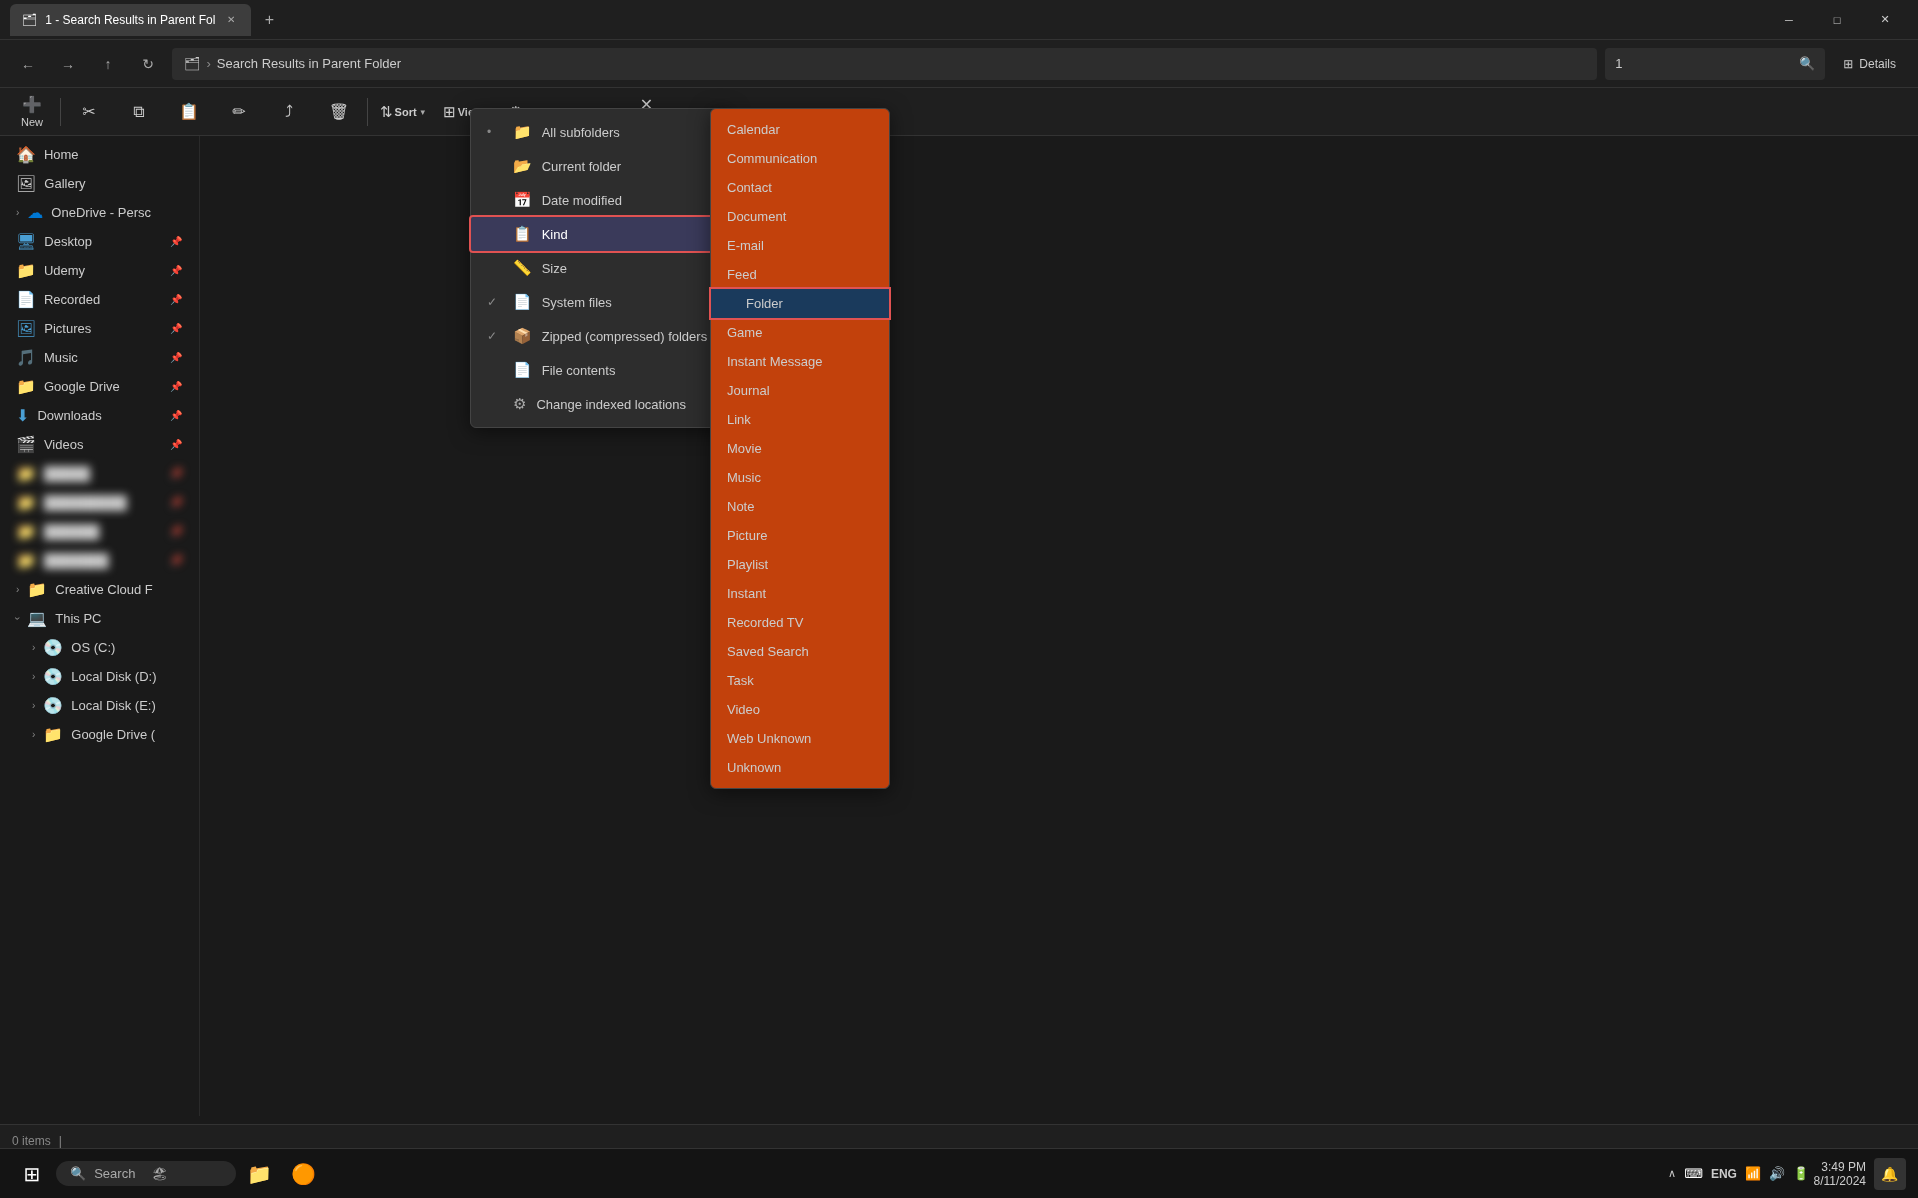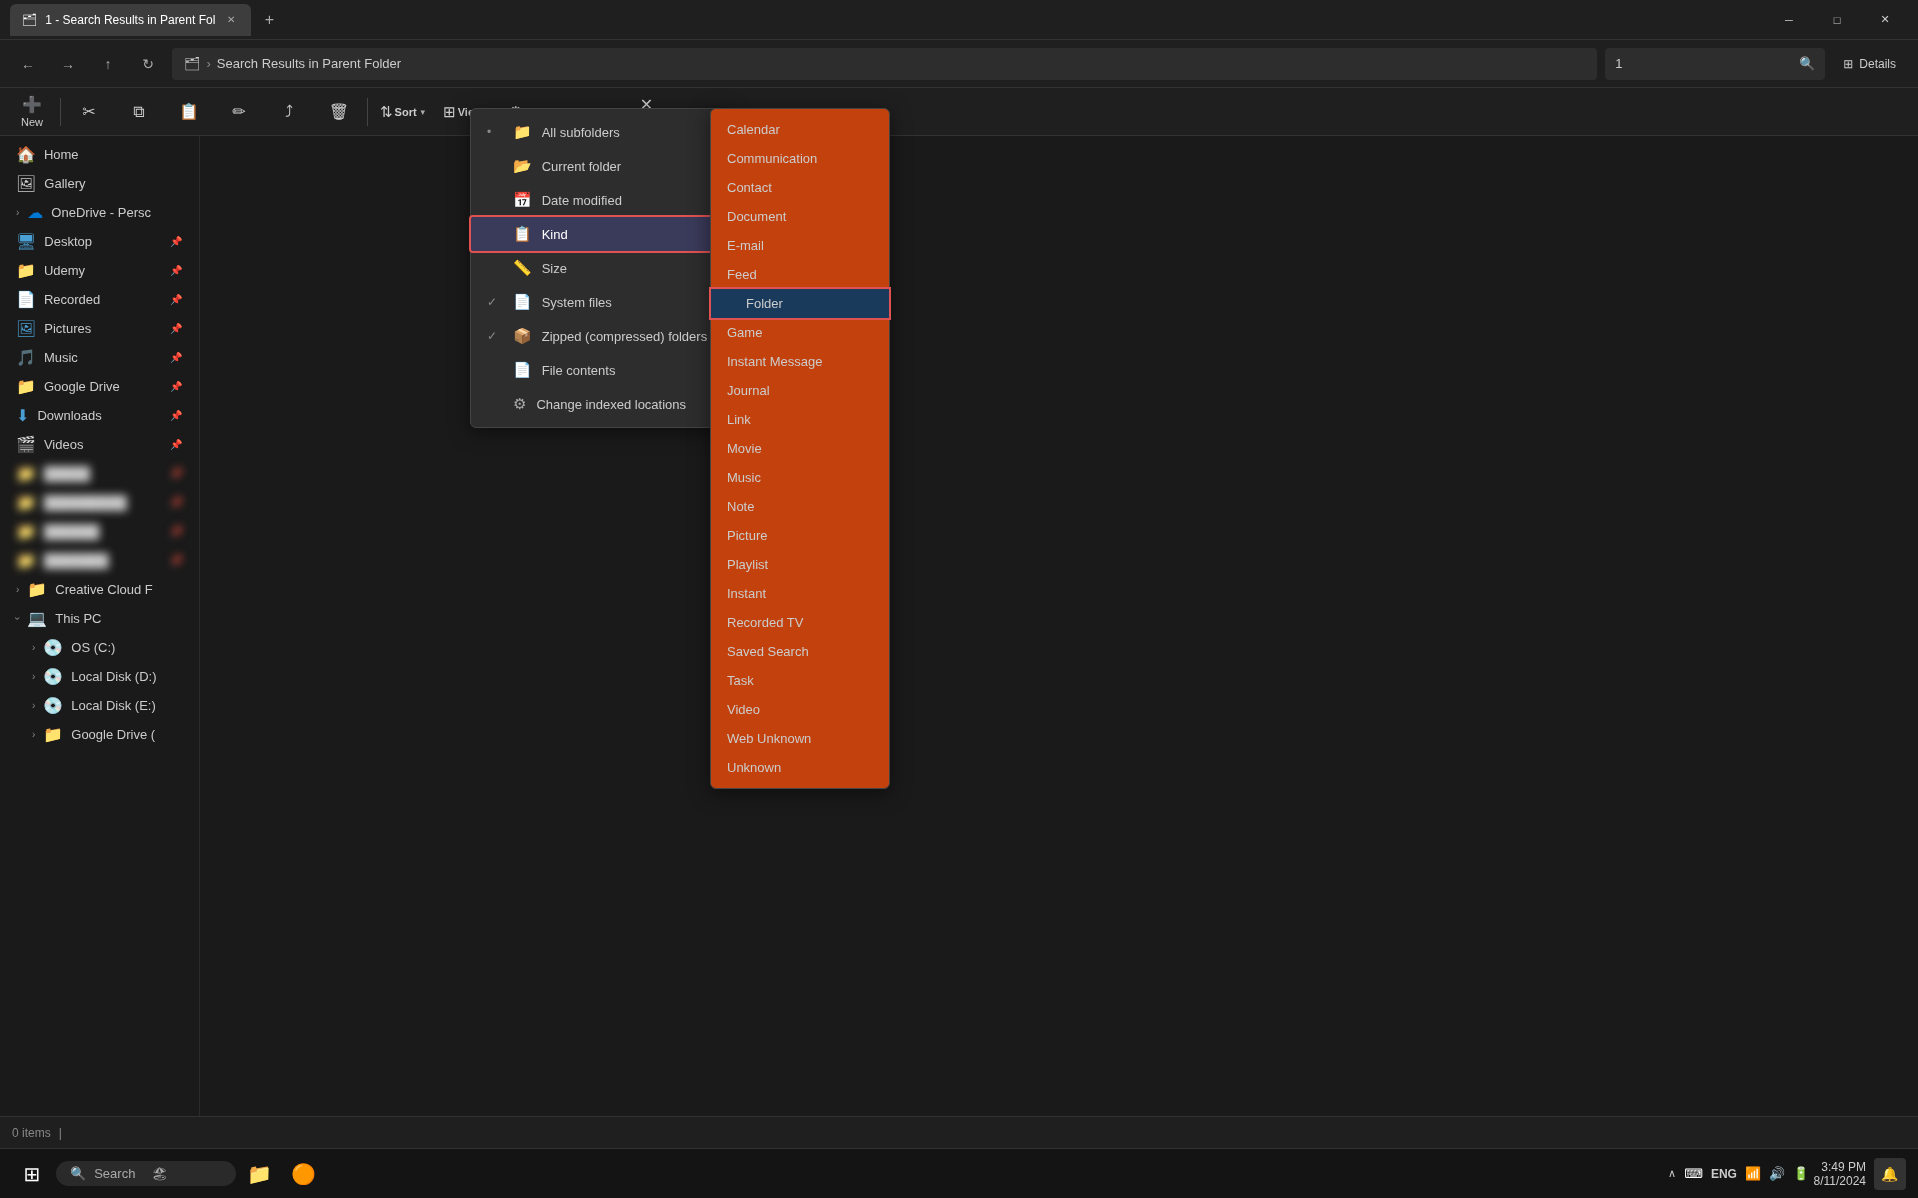--- a/index.html
+++ b/index.html
@@ -672,21 +672,21 @@
       <span>Video</span>
     </div>
   <div class="kind-item">
       <span>Web Unknown</span>
     </div>
   <div class="kind-item">
       <span>Unknown</span>
     </div>
 </div>
 
-<div class="status-bar" style="bottom: 50px; margin-top: 29px;">
+<div class="status-bar" style="bottom: 42px; margin-top: 29px;">
   <span>0 items</span>
   <span style="margin: 0 8px;">|</span>
 </div>
 
 <div class="taskbar">
   <div class="taskbar-start">
     <span>⊞</span>
   </div>
   <div class="taskbar-search">
     <span>🔍</span>

